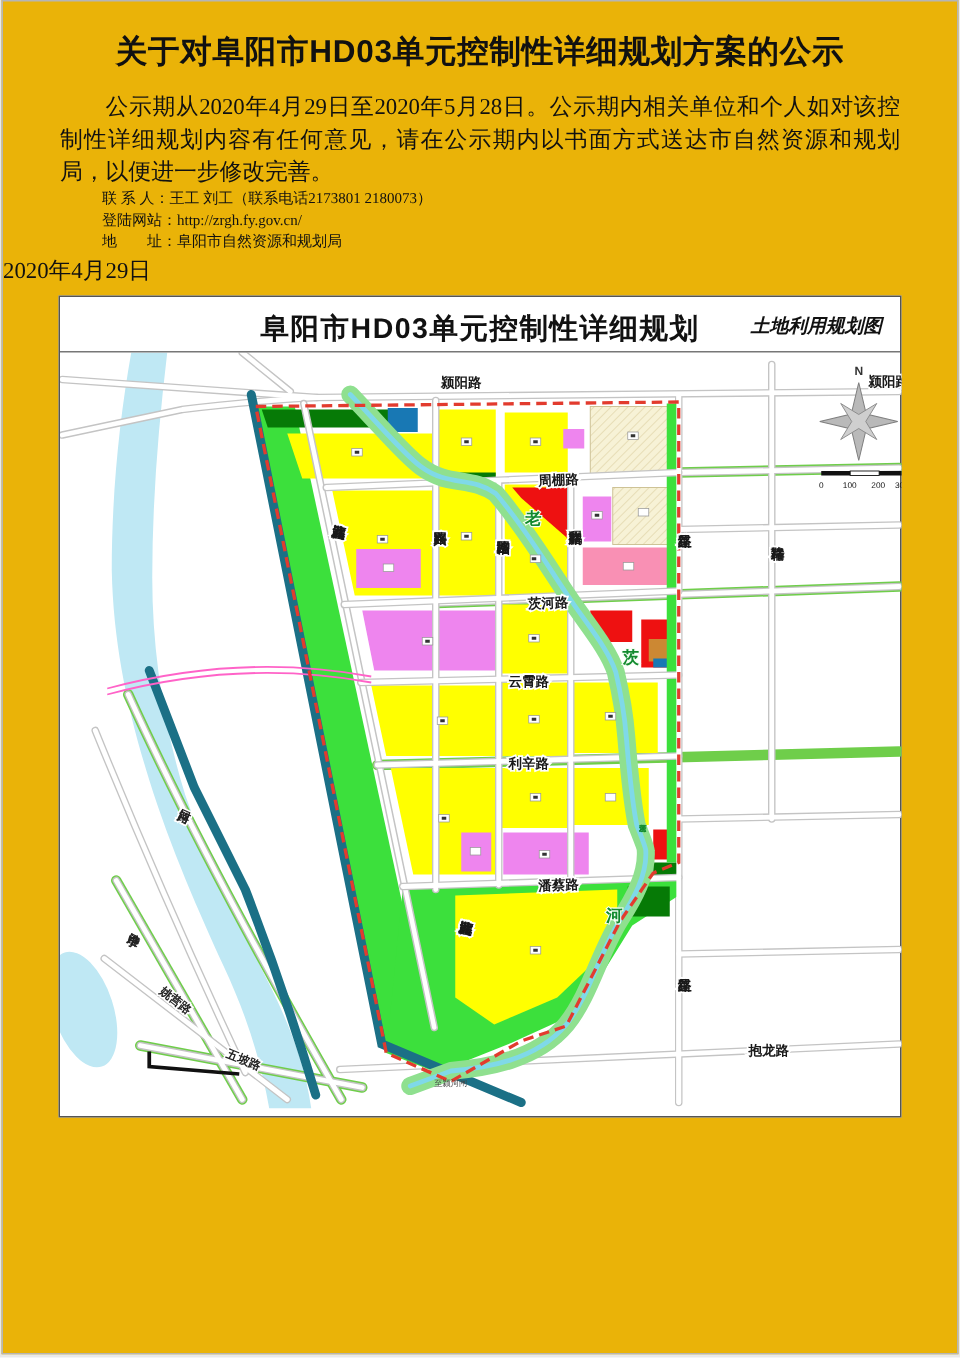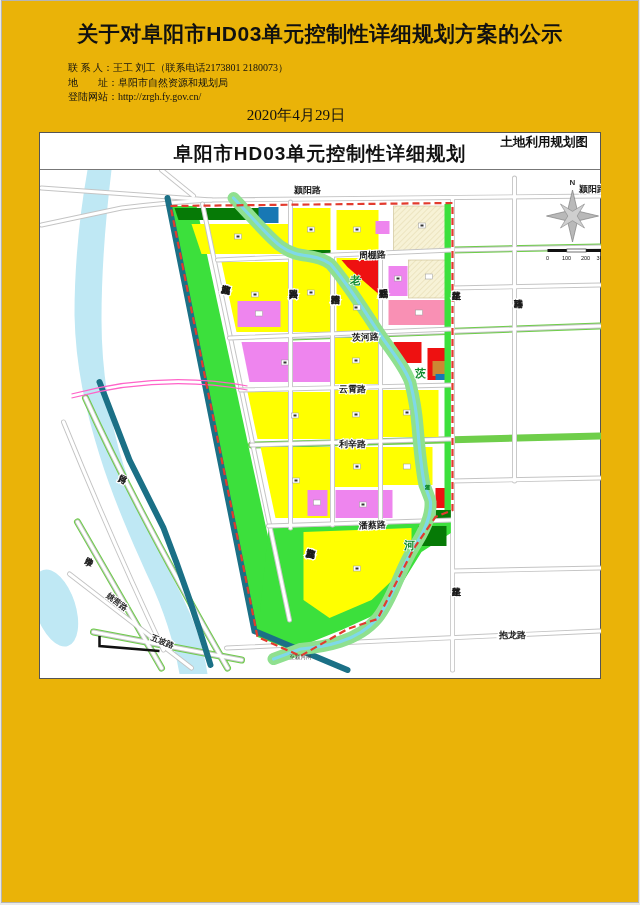--- a/index.html
+++ b/index.html
@@ -3,48 +3,49 @@
 <meta charset="utf-8">
 <style>
   html,body{margin:0;padding:0;background:#e9e9e9;}
   .page{position:relative;width:638px;height:903px;margin:0 auto;background:#eab308;
         border:1px solid #b5b5b5;box-sizing:border-box;overflow:hidden;
         font-family:"Liberation Serif",serif;color:#111;}
   .doc-title{font-family:"Liberation Sans",sans-serif;font-weight:bold;font-size:21px;
         text-align:center;margin:19px 30px 13px;letter-spacing:.5px;}
   .para{margin:0 38px;font-size:15.2px;line-height:1.43;text-align:justify;text-indent:2em;}
   .contact-line{margin:0 38px 0 66px;font-size:10px;line-height:1.45;}
-  .date-line{text-align:center;margin:0px 48px 6px 0;font-size:15.2px;}
+  .date-line{text-align:left;margin:0px 48px 6px 0;font-size:15.2px;}
   .mapbox{margin:4px 37px 0;border:1px solid #555;background:#fff;}
   .maphead{position:relative;height:36px;border-bottom:1px solid #777;}
   .maptitle{font-family:"Liberation Sans",sans-serif;font-weight:bold;font-size:19px;
         text-align:center;padding-top:8px;letter-spacing:1px;}
-  .mapsub{position:absolute;right:12px;bottom:18px;font-family:"Liberation Sans",sans-serif;
-        font-weight:bold;font-size:12.5px;}
+  .mapsub{position:absolute;right:12px;bottom:8px;font-family:"Liberation Sans",sans-serif;
+        font-weight:bold;font-size:12.5px;font-style:italic;}
   svg text{font-family:"Liberation Sans",sans-serif;}
   .rlabel{font-size:9px;font-weight:bold;fill:#1a1a1a;paint-order:stroke;stroke:#ffffff;stroke-width:2.2px;text-anchor:middle;}
   .rlabel-sm{font-size:8px;font-weight:bold;fill:#222;paint-order:stroke;stroke:#ffffff;stroke-width:2px;text-anchor:middle;}
   .vtext{writing-mode:vertical-rl;text-orientation:upright;}
   .gtext{font-size:11px;font-weight:bold;fill:#128a2e;paint-order:stroke;stroke:#f4fff4;stroke-width:1.4px;text-anchor:middle;}
   .gtext-sm{font-size:5px;font-weight:bold;fill:#128a2e;text-anchor:middle;}
   .tinytext{font-size:5.5px;fill:#444;text-anchor:middle;}
   .scaletext{font-size:5.5px;fill:#111;text-anchor:middle;}
   .ntext{font-size:8px;font-weight:bold;fill:#333;text-anchor:middle;}
 </style>
 </head>
 <body>
 
 <div class="page">
 
   <div class="doc-title">关于对阜阳市HD03单元控制性详细规划方案的公示</div>
 
+  <div class="para">公示期从2020年4月29日至2020年5月28日。公示期内相关单位和个人如对该控制性详细规划内容有任何意见，请在公示期内以书面方式送达市自然资源和规划局，以便进一步修改完善。</div>
 
   <div class="contact-line">联 系 人：王工 刘工（联系电话2173801 2180073）</div>
+  <div class="contact-line">登陆网站：http://zrgh.fy.gov.cn/</div>
   <div class="contact-line">地　　址：阜阳市自然资源和规划局</div>
-  <div class="contact-line">登陆网站：http://zrgh.fy.gov.cn/</div>
   <div class="date-line">2020年4月29日</div>
 
   <div class="mapbox">
     <div class="maphead">
       <div class="maptitle">阜阳市HD03单元控制性详细规划</div>
       <div class="mapsub">土地利用规划图</div>
     </div>
 
     <svg width="561" height="504" viewBox="0 0 558 504">
       <defs>

